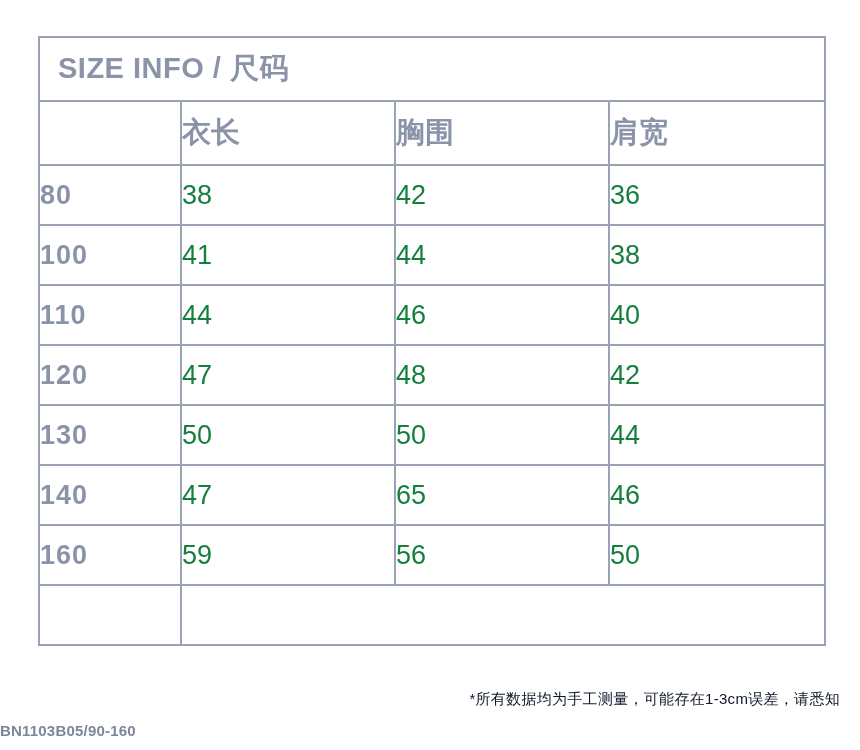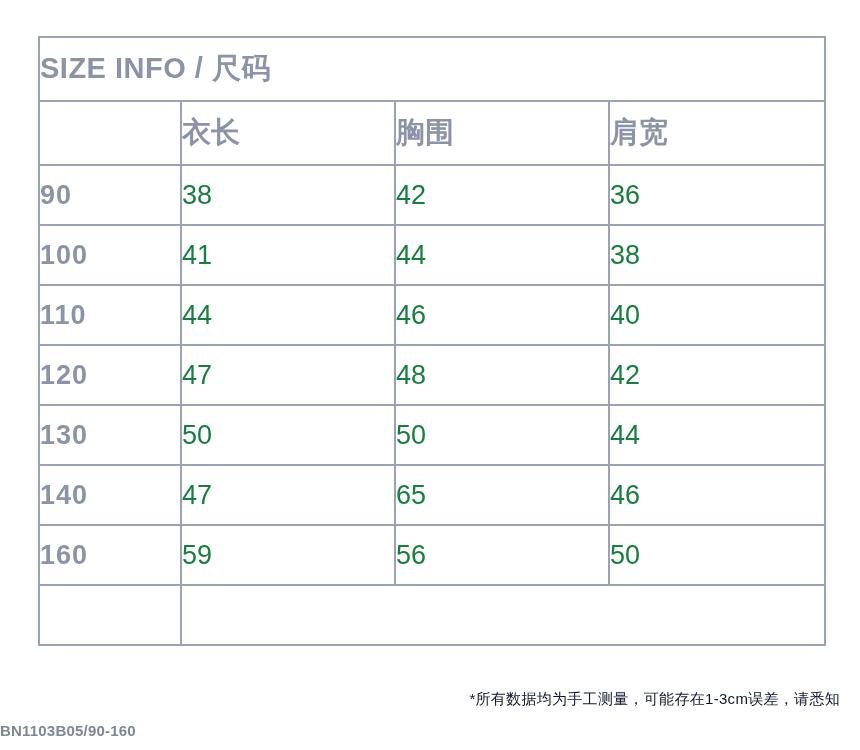--- a/index.html
+++ b/index.html
@@ -37,20 +37,21 @@
   }
   
   col.c0 { width: 142px; }
   col.c1 { width: 214px; }
   col.c2 { width: 214px; }
   col.c3 { width: 216px; }
 
   tr.title-row td {
     height: 62px;
     text-align: left;
+    padding-left: 18px;
     font-size: 29px;
     font-weight: bold;
     letter-spacing: 0.5px;
     color: #8a93a8;
   }
   tr.header-row td {
     height: 62px;
     font-size: 29px;
     font-weight: bold;
     color: #8a93a8;
@@ -107,21 +108,21 @@
         <td colspan="4">SIZE INFO / 尺码</td>
       </tr>
       <tr class="header-row">
         <td></td>
         <td>衣长</td>
         <td>胸围</td>
         <td>肩宽</td>
       </tr>
 
       <tr class="data-row">
-        <td class="size-cell">90</td>
+        <td class="size-cell">80</td>
         <td class="val-cell">38</td>
         <td class="val-cell">42</td>
         <td class="val-cell">36</td>
       </tr>
       <tr class="data-row">
         <td class="size-cell">100</td>
         <td class="val-cell">41</td>
         <td class="val-cell">44</td>
         <td class="val-cell">38</td>
       </tr>

